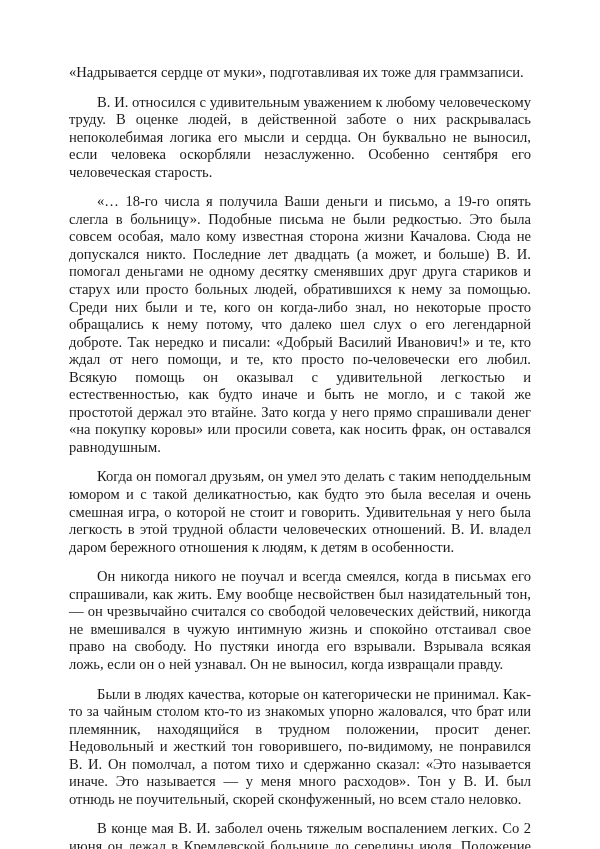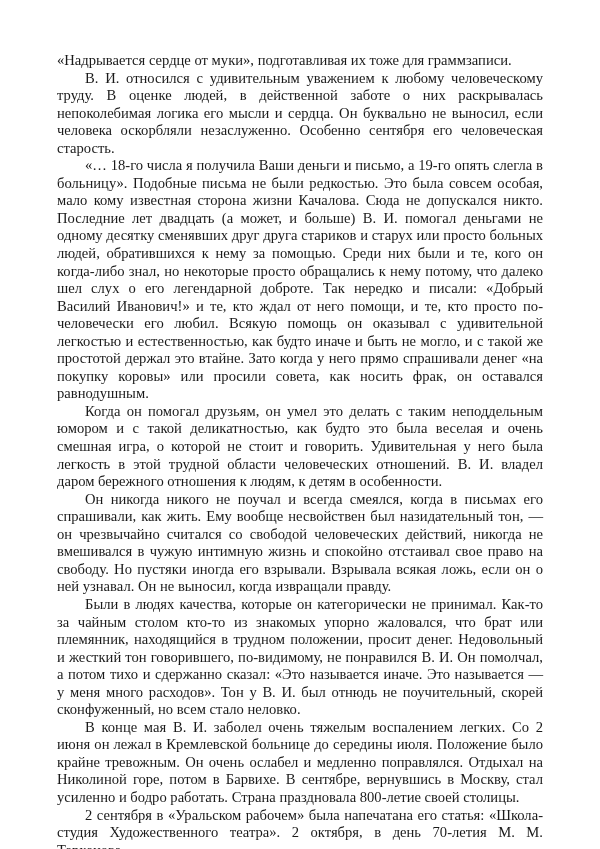--- a/index.html
+++ b/index.html
@@ -8,21 +8,21 @@
     position: absolute;
     left: 57px;
     top: 52px;
     width: 486px;
     font-family: "Liberation Serif", serif;
     font-size: 14.6px;
     line-height: 17.55px;
     color: #1a1a1a;
     text-align: justify;
   }
-  .page p { margin: 0; }
+  .page p { margin: 12px; }
   .page p.indent { text-indent: 28px; }
 </style>
 </head>
 <body>
 
 <div class="page">
   <p>«Надрывается сердце от муки», подготавливая их тоже для граммзаписи.</p>
   <p class="indent">В. И. относился с удивительным уважением к любому человеческому труду. В оценке людей, в действенной заботе о них раскрывалась непоколебимая логика его мысли и сердца. Он буквально не выносил, если человека оскорбляли незаслуженно. Особенно сентября его человеческая старость.</p>
   <p class="indent">«… 18-го числа я получила Ваши деньги и письмо, а 19-го опять слегла в больницу». Подобные письма не были редкостью. Это была совсем особая, мало кому известная сторона жизни Качалова. Сюда не допускался никто. Последние лет двадцать (а может, и больше) В. И. помогал деньгами не одному десятку сменявших друг друга стариков и старух или просто больных людей, обратившихся к нему за помощью. Среди них были и те, кого он когда-либо знал, но некоторые просто обращались к нему потому, что далеко шел слух о его легендарной доброте. Так нередко и писали: «Добрый Василий Иванович!» и те, кто ждал от него помощи, и те, кто просто по-человечески его любил. Всякую помощь он оказывал с удивительной легкостью и естественностью, как будто иначе и быть не могло, и с такой же простотой держал это втайне. Зато когда у него прямо спрашивали денег «на покупку коровы» или просили совета, как носить фрак, он оставался равнодушным.</p>
   <p class="indent">Когда он помогал друзьям, он умел это делать с таким неподдельным юмором и с такой деликатностью, как будто это была веселая и очень смешная игра, о которой не стоит и говорить. Удивительная у него была легкость в этой трудной области человеческих отношений. В. И. владел даром бережного отношения к людям, к детям в особенности.</p>

